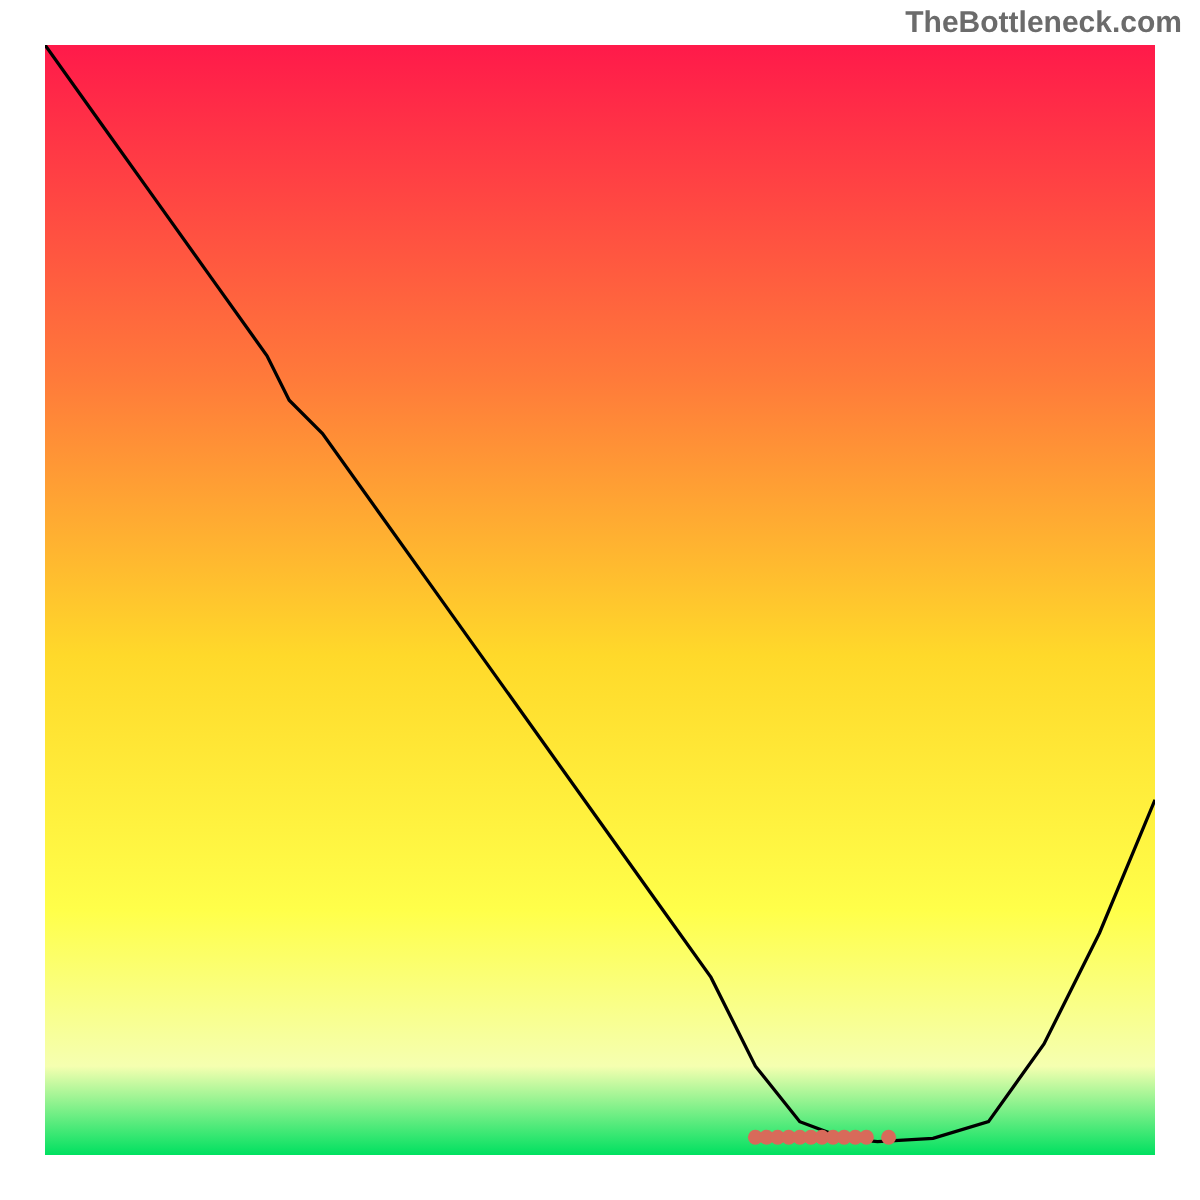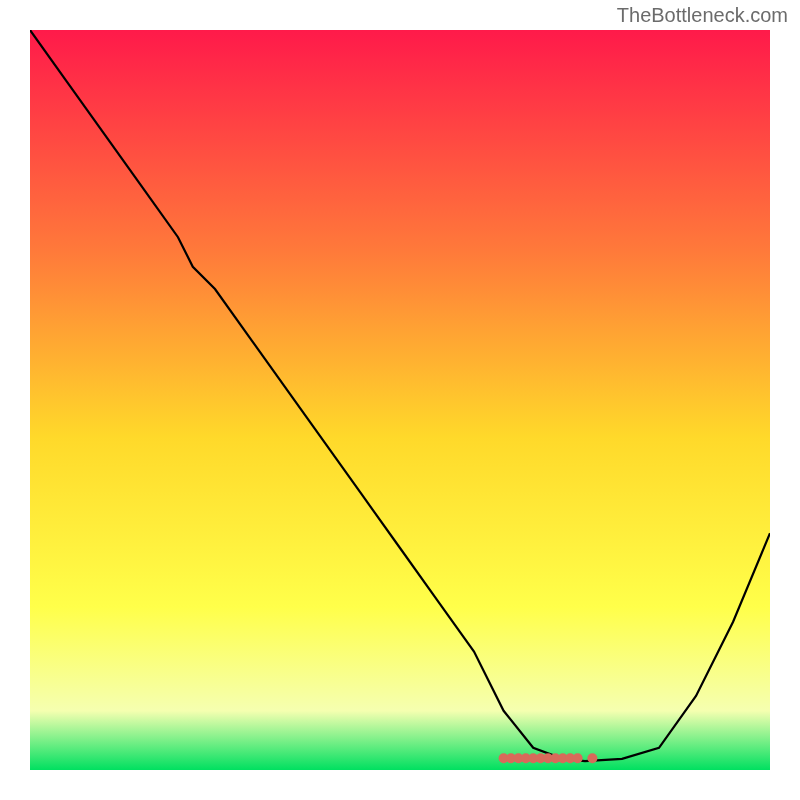--- a/index.html
+++ b/index.html
@@ -11,21 +11,21 @@
     font-family: Arial, sans-serif;
     position: relative;
     overflow: hidden;
   }
   .watermark {
     position: absolute;
     top: 4px;
     right: 12px;
     font-size: 20px;
     color: #6b6b6b;
-    font-weight: 400;
+    font-weight: 700;
     z-index: 10;
   }
   .plot-area {
     position: absolute;
     left: 30px;
     top: 30px;
     width: 740px;
     height: 740px;
   }
   svg {

